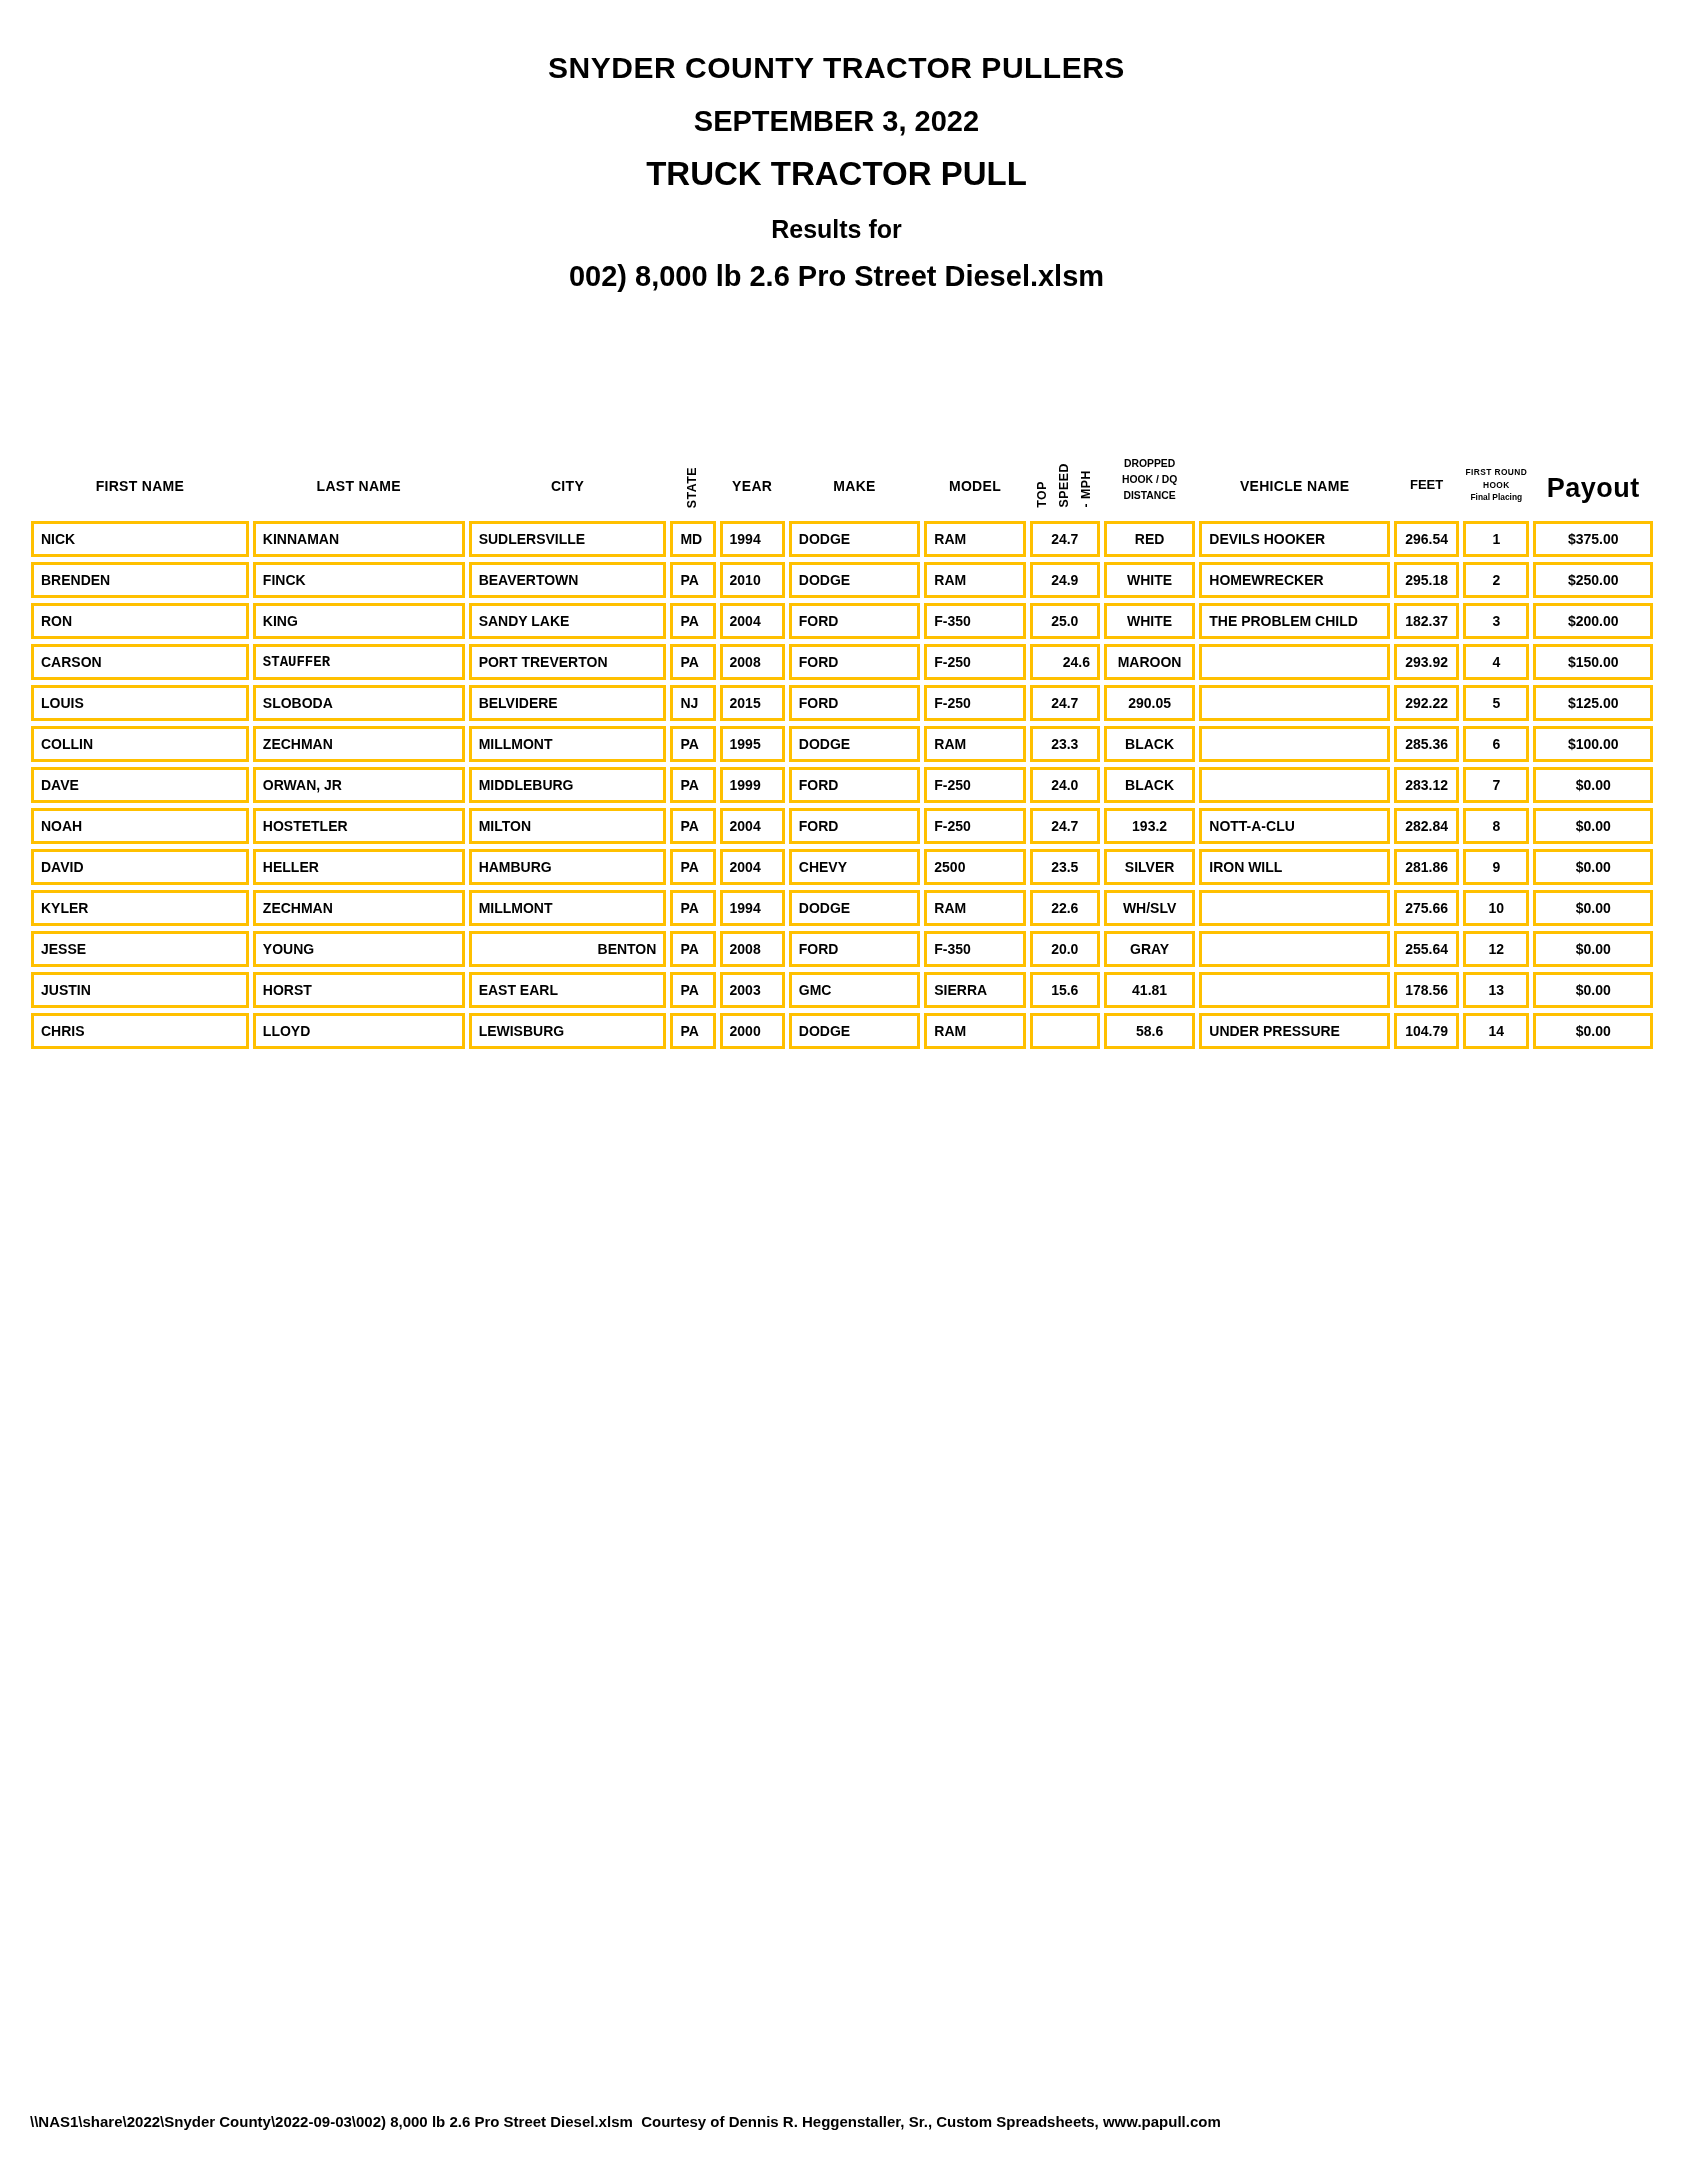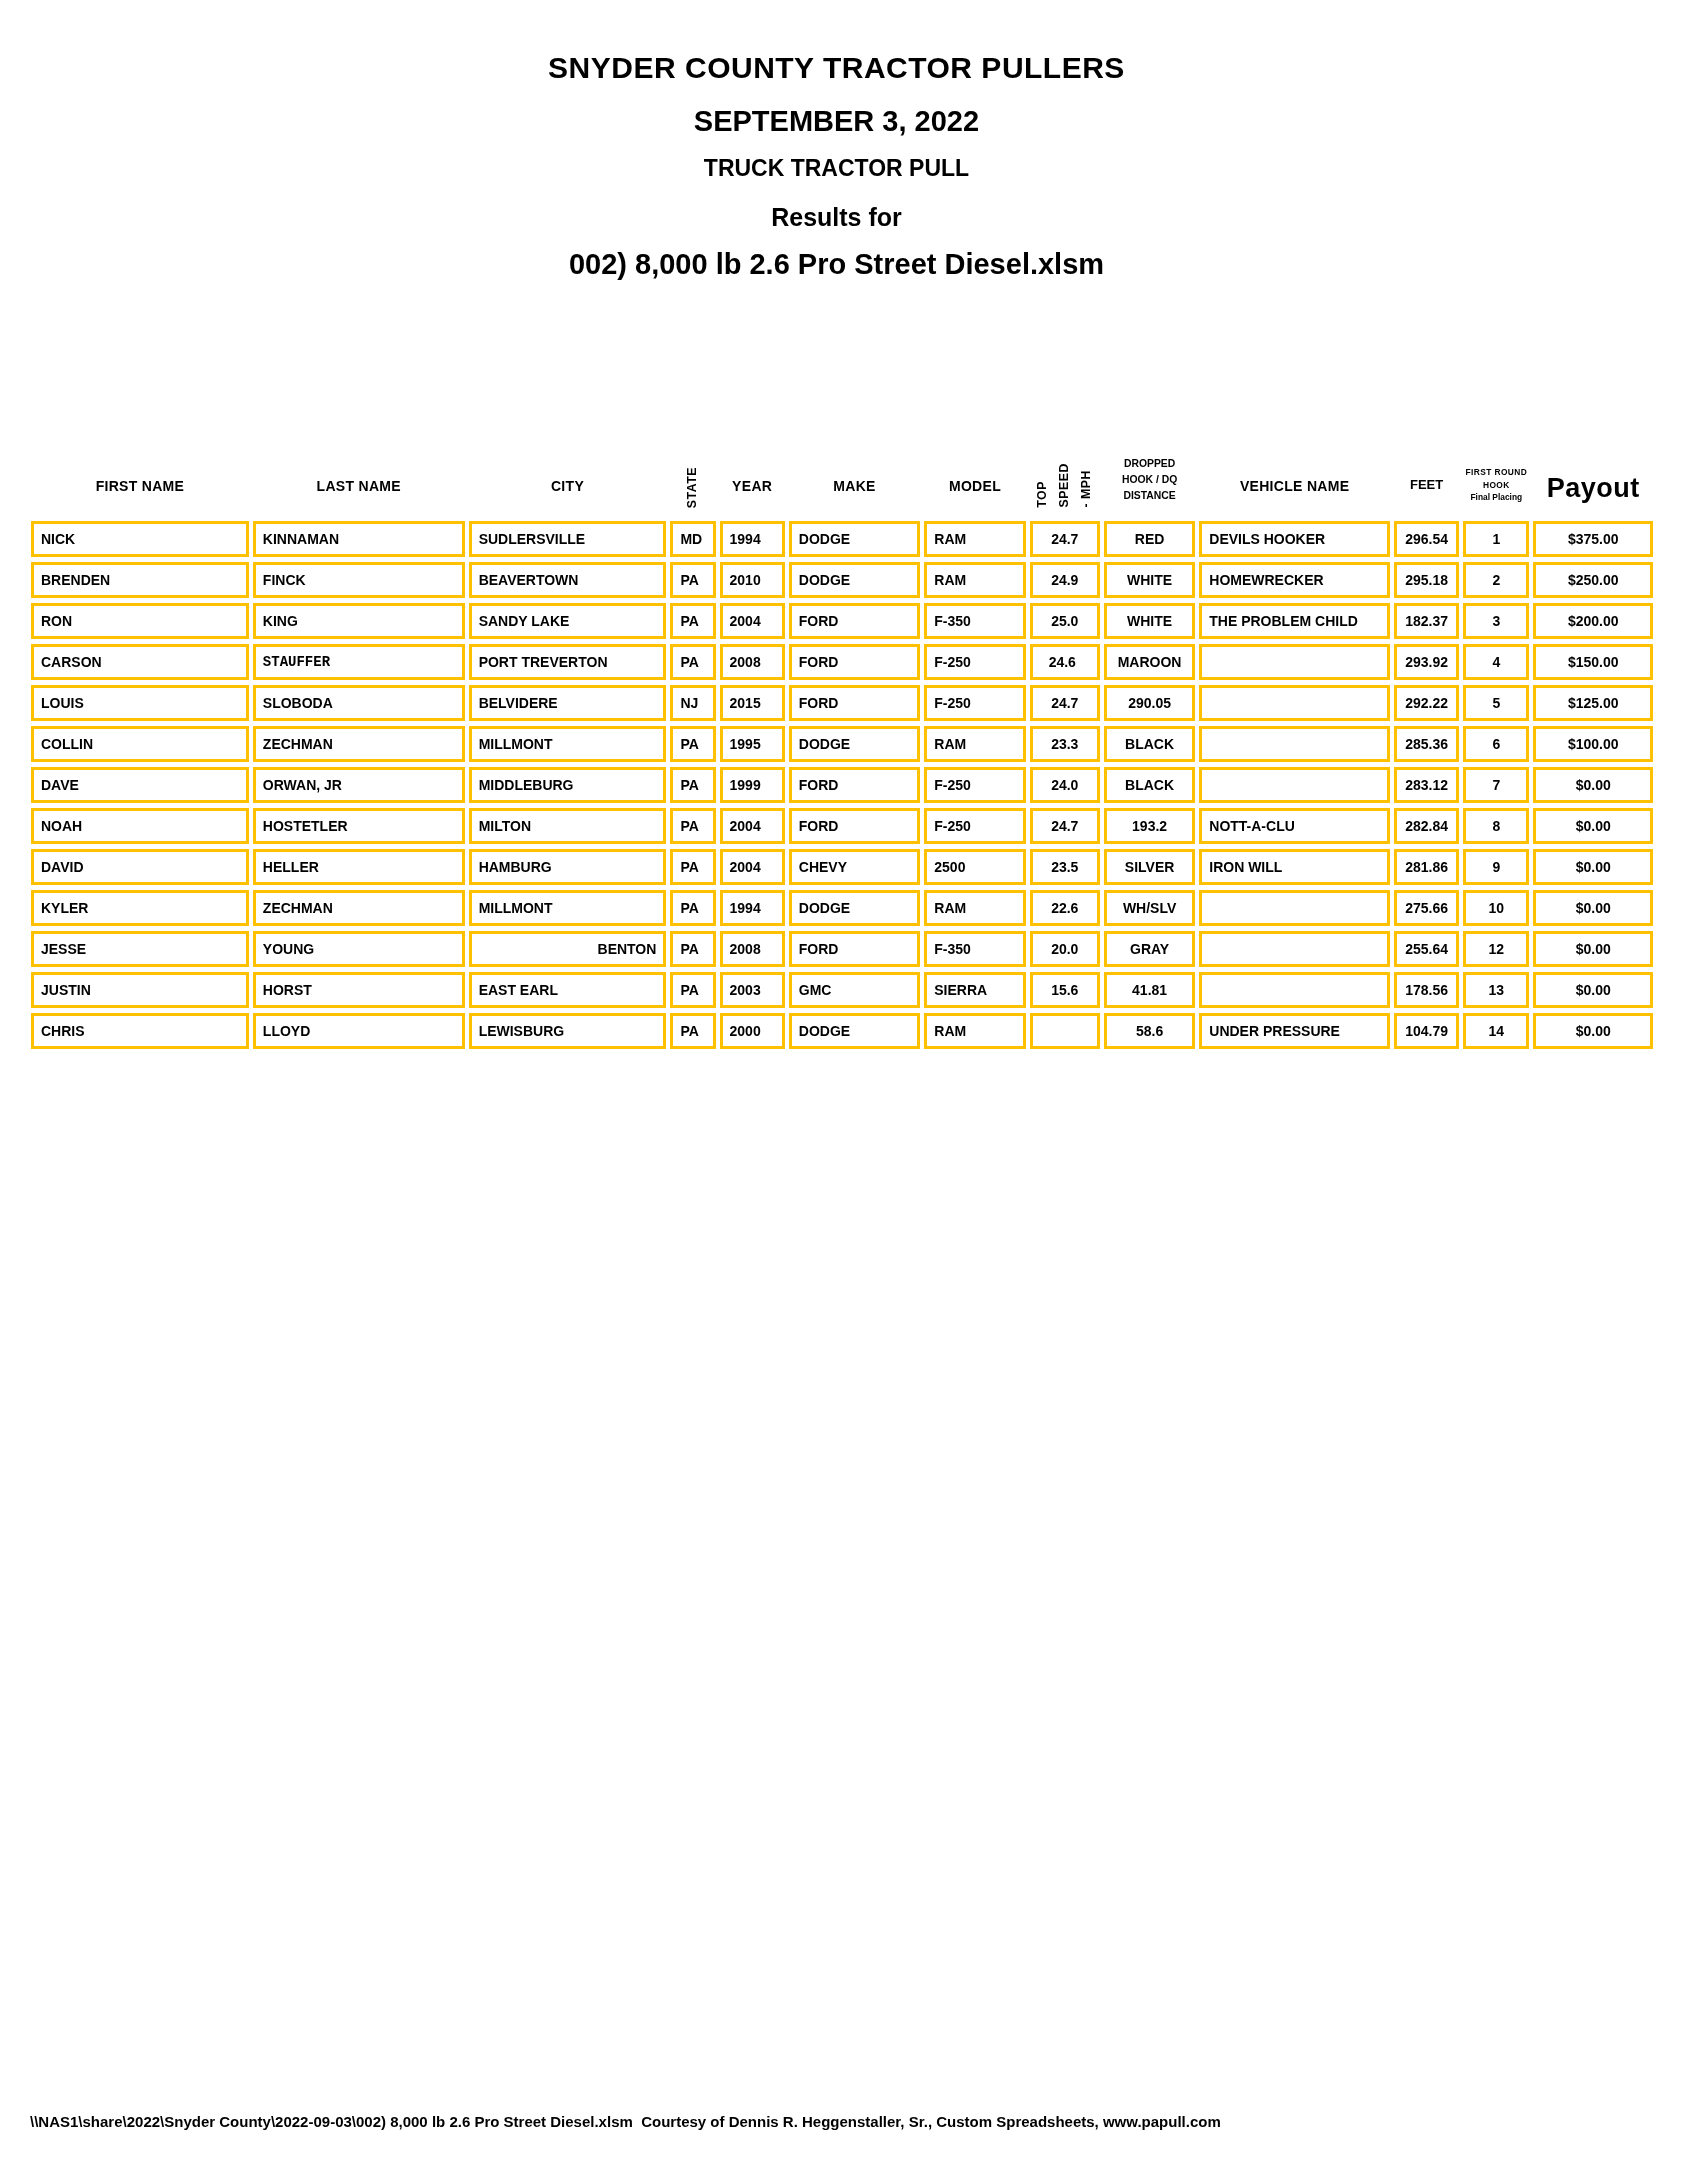--- a/index.html
+++ b/index.html
@@ -12,21 +12,21 @@
     font-family: "Liberation Sans", sans-serif;
     font-weight: bold;
   }
   .page { position: relative; width: 1683px; height: 2178px; overflow: hidden; }
 
   
   .titles { position: absolute; top: 51px; left: 0; width: 1673px; text-align: center; }
   .titles div { line-height: 1.15; }
   .t1 { font-size: 30px; letter-spacing: 0.5px; }
   .t2 { font-size: 29px; margin-top: 19px; }
-  .t3 { font-size: 23px; margin-top: 17px; }
+  .t3 { font-size: 33px; margin-top: 17px; }
   .t4 { font-size: 25px; margin-top: 22px; }
   .t5 { font-size: 29px; margin-top: 16px; }
 
   
   table.results {
     position: absolute; left: 27px; top: 404px;
     width: 1630px;
     border-collapse: separate;
     border-spacing: 4px 5px;
     table-layout: fixed;
@@ -183,21 +183,21 @@
           <td style="text-align: center;">$200.00</td>
         </tr>
         <tr>
           <td style="text-align: left;">CARSON</td>
           <td style="text-align: left; font-family: Liberation Mono, monospace;">STAUFFER</td>
           <td style="text-align: left;">PORT TREVERTON</td>
           <td style="text-align: left;">PA</td>
           <td style="text-align: left;">2008</td>
           <td style="text-align: left;">FORD</td>
           <td style="text-align: left;">F-250</td>
-          <td style="text-align: left; padding-left: 16px;">24.6</td>
+          <td style="text-align: right; padding-left: 16px;">24.6</td>
           <td style="text-align: center;">MAROON</td>
           <td style="text-align: left;"></td>
           <td style="text-align: center;">293.92</td>
           <td style="text-align: center;">4</td>
           <td style="text-align: center;">$150.00</td>
         </tr>
         <tr>
           <td style="text-align: left;">LOUIS</td>
           <td style="text-align: left;">SLOBODA</td>
           <td style="text-align: left;">BELVIDERE</td>

